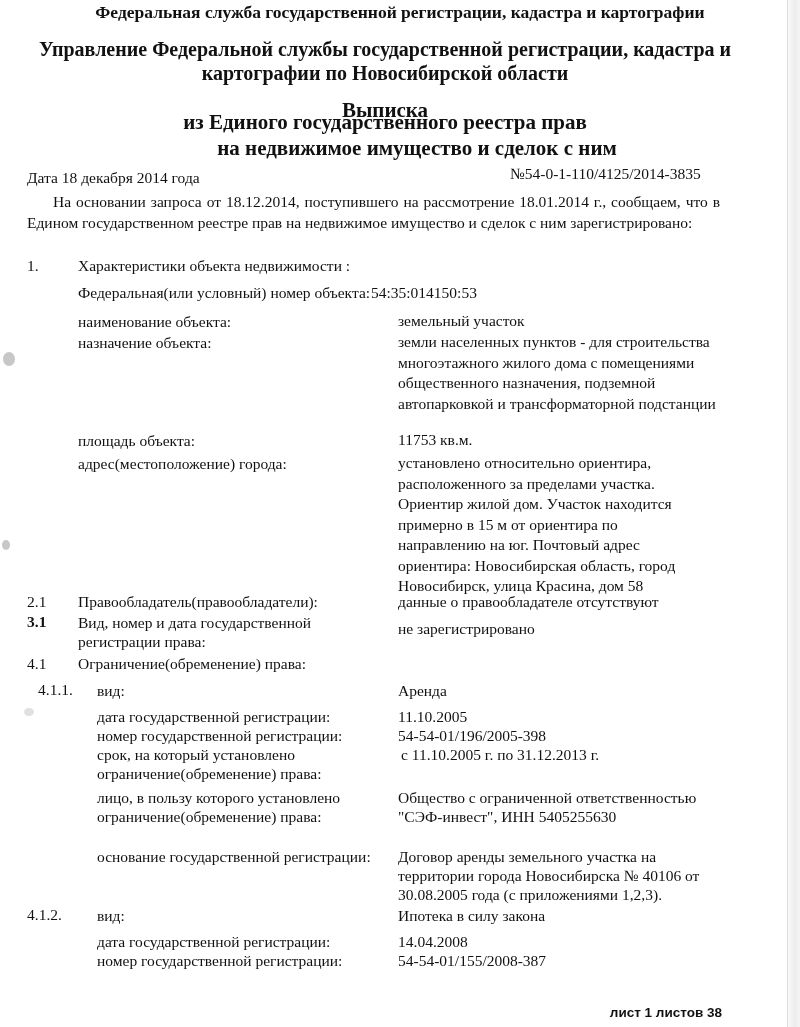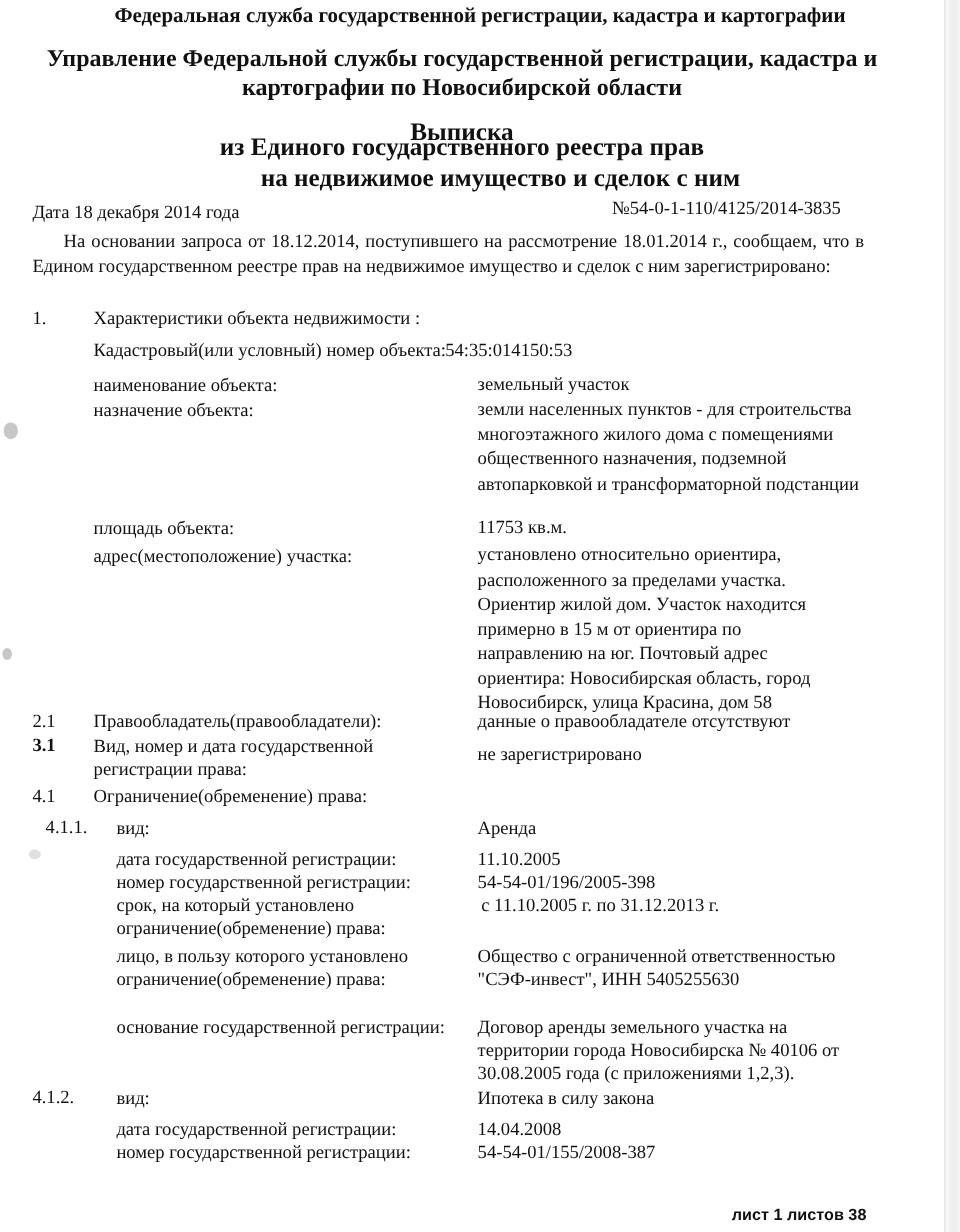--- a/index.html
+++ b/index.html
@@ -39,33 +39,33 @@
 <div class="abs h3" style="top:110px;">из Единого государственного реестра прав</div>
 <div class="abs h3" style="top:136px;padding-left:32px;">на недвижимое имущество и сделок с ним</div>
 
 <div class="abs" style="left:27px;top:169px;">Дата 18 декабря 2014 года</div>
 <div class="abs" style="left:510px;top:165px;">№54-0-1-110/4125/2014-3835</div>
 
 <div class="abs para"><span class="indent"></span><span>На основании запроса от 18.12.2014, поступившего на рассмотрение 18.01.2014 г., сообщаем, что в Едином государственном реестре прав на недвижимое имущество и сделок с ним зарегистрировано:</span></div>
 
 <div class="abs num" style="top:257px;">1.</div>
 <div class="abs lbl" style="top:257px;">Характеристики объекта недвижимости :</div>
-<div class="abs lbl" style="top:284px;">Кадастровый(или условный) номер объекта:</div>
+<div class="abs lbl" style="top:284px;">Федеральная(или условный) номер объекта:</div>
 <div class="abs" style="left:371px;top:284px;">54:35:014150:53</div>
 
 <div class="abs lbl" style="top:313px;">наименование объекта:</div>
 <div class="abs val" style="top:311px;">земельный участок</div>
 
 <div class="abs lbl" style="top:334px;">назначение объекта:</div>
 <div class="abs val" style="top:332px;width:330px;white-space:normal;">земли населенных пунктов - для строительства многоэтажного жилого дома с помещениями общественного назначения, подземной автопарковкой и трансформаторной подстанции</div>
 
 <div class="abs lbl" style="top:432px;">площадь объекта:</div>
 <div class="abs val" style="top:430px;">11753 кв.м.</div>
 
-<div class="abs lbl" style="top:455px;">адрес(местоположение) участка:</div>
+<div class="abs lbl" style="top:455px;">адрес(местоположение) города:</div>
 <div class="abs val" style="top:453px;width:310px;white-space:normal;">установлено относительно ориентира, расположенного за пределами участка. Ориентир жилой дом. Участок находится примерно в 15 м от ориентира по направлению на юг. Почтовый адрес ориентира: Новосибирская область, город Новосибирск, улица Красина, дом 58</div>
 
 <div class="abs num" style="top:593px;">2.1</div>
 <div class="abs lbl" style="top:593px;">Правообладатель(правообладатели):</div>
 <div class="abs val" style="top:592px;">данные о правообладателе отсутствуют</div>
 
 <div class="abs num" style="top:613px;font-weight:bold;">3.1</div>
 <div class="abs lbl" style="top:613px;width:280px;line-height:19px;white-space:normal;">Вид, номер и дата государственной регистрации права:</div>
 <div class="abs val" style="top:619px;">не зарегистрировано</div>
 

